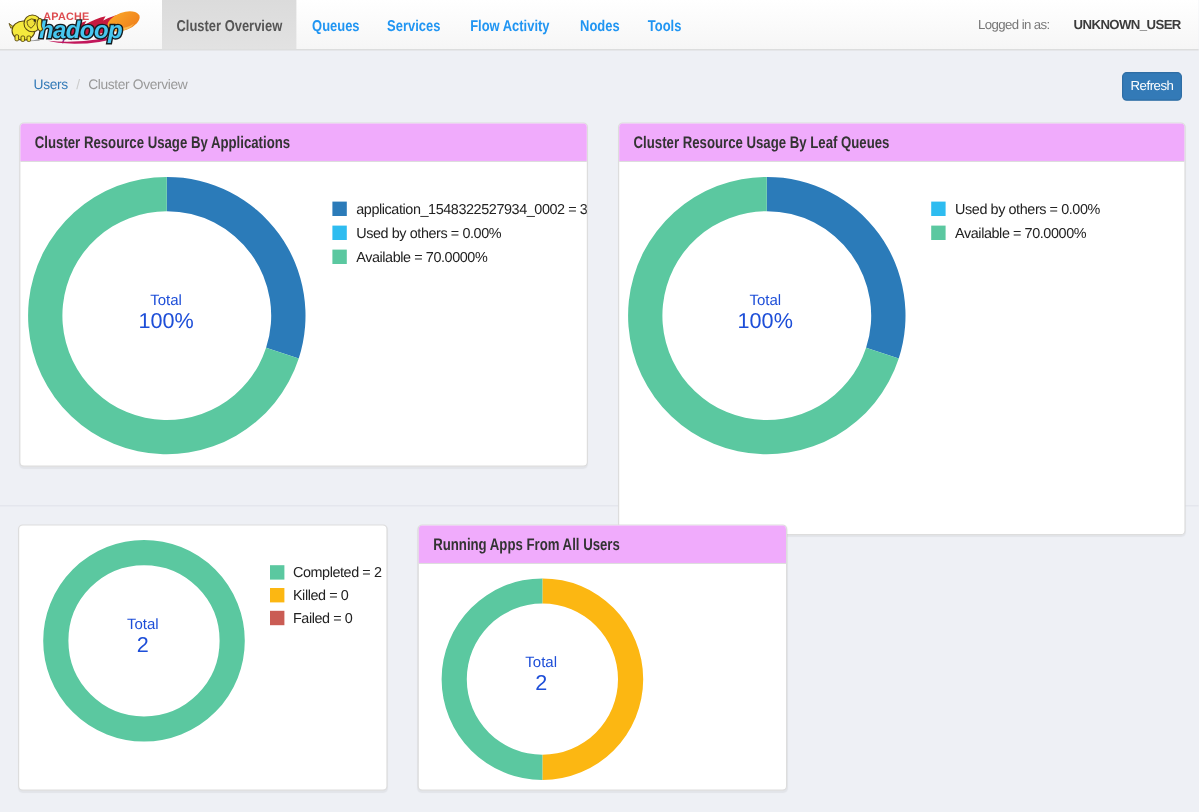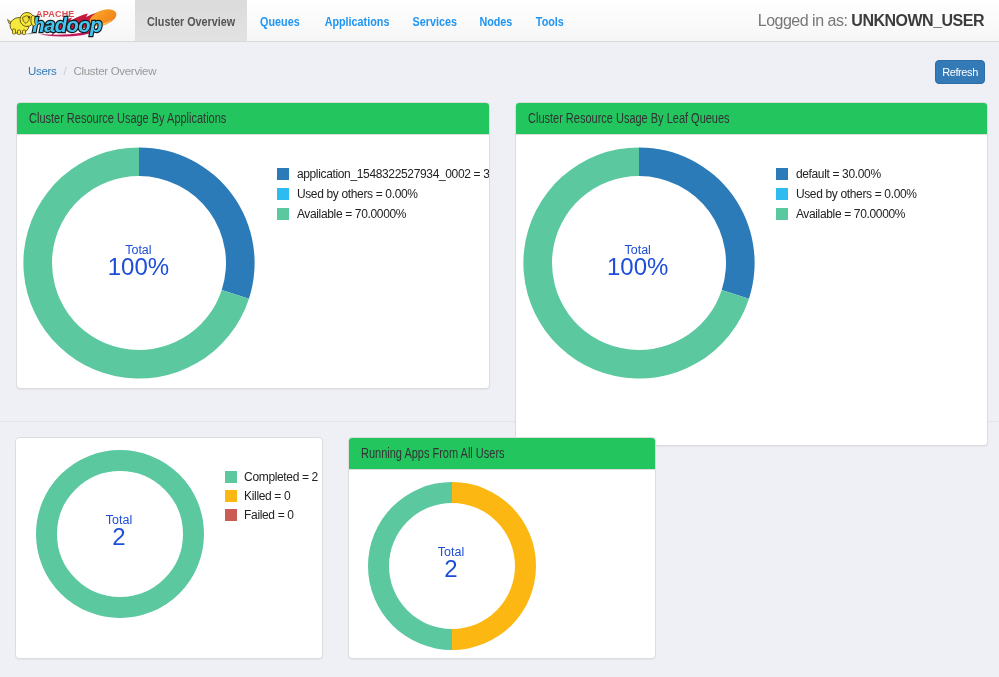--- a/index.html
+++ b/index.html
@@ -4,38 +4,38 @@
 <style>
   * { margin:0; padding:0; box-sizing:border-box; }
   html,body { width:999px; height:677px; font-family:"Liberation Sans", sans-serif; background:#eef0f5; position:relative; overflow:hidden; }
   .navbar { position:absolute; left:0; top:0; width:999px; height:42px;
     background:linear-gradient(to bottom,#ffffff 0%,#f6f6f6 100%);
     border-bottom:1px solid #d8d8d8;text-align:right; }
   .navtabs { position:absolute; left:135px; top:0; height:41px; display:flex; }
   .navtabs a { display:flex; align-items:center; justify-content:center; padding-top:2px; font-size:13px; font-weight:bold; color:#2095f2; text-decoration:none; }
   .navtabs a span { display:inline-block; transform:scaleX(0.83); transform-origin:center; white-space:nowrap; }
   .navtabs a.active { background:linear-gradient(to bottom,#dbdbdb 0%,#e2e2e2 100%); color:#555; }
-  .loggedin { position:absolute; right:15px; top:0; height:41px; display:flex; align-items:center; font-size:16px; letter-spacing:-0.5px; color:#777; }
-  .loggedin b { color:#3c3c3c; margin-left:4px; }
+  .loggedin { position:absolute; right:15px; top:0; height:41px; display:flex; align-items:center; font-size:11px; letter-spacing:-0.5px; color:#777; }
+  .loggedin b { color:#3c3c3c; margin-left:20px; }
   .crumb { position:absolute; left:28px; top:64.5px; font-size:11.5px; letter-spacing:-0.3px; color:#999; }
   .crumb a { color:#337ab7; text-decoration:none; }
   .crumb .sep { color:#ccc; margin:0 7px; }
   .refresh { position:absolute; left:935px; top:60px; width:50px; height:24px; background:#337ab7; border:1px solid #2e6da4; border-radius:4px; color:#fff; font-size:11px; letter-spacing:-0.4px; text-align:center; line-height:22px; }
   .panel { position:absolute; background:#fff; border:1px solid #ddd; border-radius:4px; box-shadow:0 1px 1px rgba(0,0,0,0.05); }
-  .panel .hd { height:32px; background:#22c55e; border-bottom:1px solid #ddd; border-radius:3px 3px 0 0; font-size:14px; font-weight:normal; color:#333; line-height:31px; padding-left:12px; white-space:nowrap; }
+  .panel .hd { height:32px; background:#f0abfc; border-bottom:1px solid #ddd; border-radius:3px 3px 0 0; font-size:14px; font-weight:bold; color:#333; line-height:31px; padding-left:12px; white-space:nowrap; }
   .panel .hd span { display:inline-block; transform:scaleX(0.785); transform-origin:left center; }
   .panel .bd { position:relative; overflow:hidden; }
   #p1 { left:16px; top:102px; width:474px; height:287px; }
   #p2 { left:515px; top:102px; width:473px; height:344px; }
   #p3 { left:15px; top:437px; width:308px; height:222px; }
   #p4 { left:348px; top:437px; width:308px; height:222px; }
   .donut { position:absolute; }
   .ctr { position:absolute; text-align:center; color:#1d4ed8; width:120px; }
   .ctr .t1 { font-size:12.5px; line-height:15px; }
-  .ctr .t2 { font-size:24px; line-height:18px; }
+  .ctr .t2 { font-size:18px; line-height:18px; }
   .legend { position:absolute; }
   .legend .row { display:flex; align-items:center; height:20px; font-size:12px; letter-spacing:-0.35px; color:#222; white-space:nowrap; }
   .legend.sm .row { height:19px; }
   .legend .sw { width:12px; height:12px; margin-right:7.5px; flex:none; }
 </style>
 </head>
 <body>
   <div class="navbar">
     <svg id="logo" width="135" height="42" viewBox="0 0 135 42" style="position:absolute;left:0;top:0;">
       <defs>
@@ -74,25 +74,25 @@
         <circle cx="28.8" cy="17.3" r="0.9" fill="#222"></circle>
       </g>
     </svg>
     <div class="navtabs">
       <a class="active" style="width:112px">
         <span>Cluster Overview</span>
       </a>
       <a style="width:65px">
         <span>Queues</span>
       </a>
-      <a style="width:90px">
-        <span>Applications</span>
-      </a>
       <a style="width:65.5px">
         <span>Services</span>
+      </a>
+      <a style="width:94px">
+        <span>Flow Activity</span>
       </a>
       <a style="width:57px">
         <span>Nodes</span>
       </a>
       <a style="width:51.5px">
         <span>Tools</span>
       </a>
     </div>
     <div class="loggedin">Logged in as: <b>UNKNOWN_USER</b></div>
   </div>
@@ -125,21 +125,20 @@
     <div class="bd" style="height:253px;">
       <svg class="donut" style="left:2.5px;top:8px;" width="240" height="240" viewBox="0 0 240 240">
         <path d="M 120.00 4.40 A 115.6 115.6 0 0 1 229.94 155.72 L 202.74 146.88 A 87 87 0 0 0 120.00 33.00 Z" fill="#2b7bb9"></path>
         <path d="M 229.94 155.72 A 115.6 115.6 0 1 1 120.00 4.40 L 120.00 33.00 A 87 87 0 1 0 202.74 146.88 Z" fill="#5bc8a0"></path>
       </svg>
       <div class="ctr" style="left:61.7px;top:107.5px;">
         <div class="t1">Total</div>
         <div class="t2">100%</div>
       </div>
       <div class="legend" style="left:260.4px;top:28.5px;">
-        <div class="row"><span class="sw" style="background:#2b7bb9"></span>default = 30.00%</div>
         <div class="row"><span class="sw" style="background:#2ebcf0"></span>Used by others = 0.00%</div>
         <div class="row"><span class="sw" style="background:#5bc8a0"></span>Available = 70.0000%</div>
       </div>
     </div>
   </div>
 
   <div class="panel" id="p3">
     <div class="bd" style="height:188px;">
       <svg class="donut" style="left:14.3px;top:6px;" width="180" height="180" viewBox="0 0 180 180">
         <circle cx="90" cy="90" r="73.5" fill="none" stroke="#5bc8a0" stroke-width="21"></circle>

